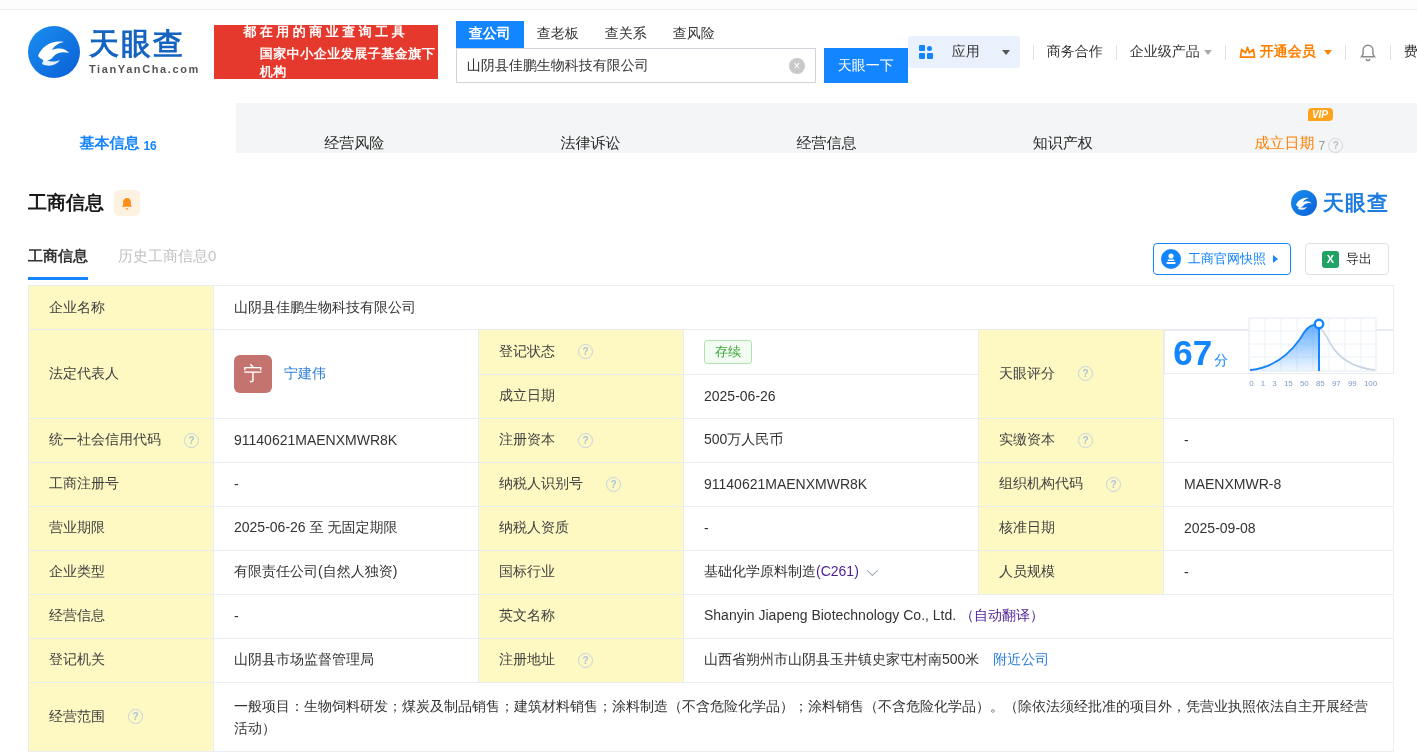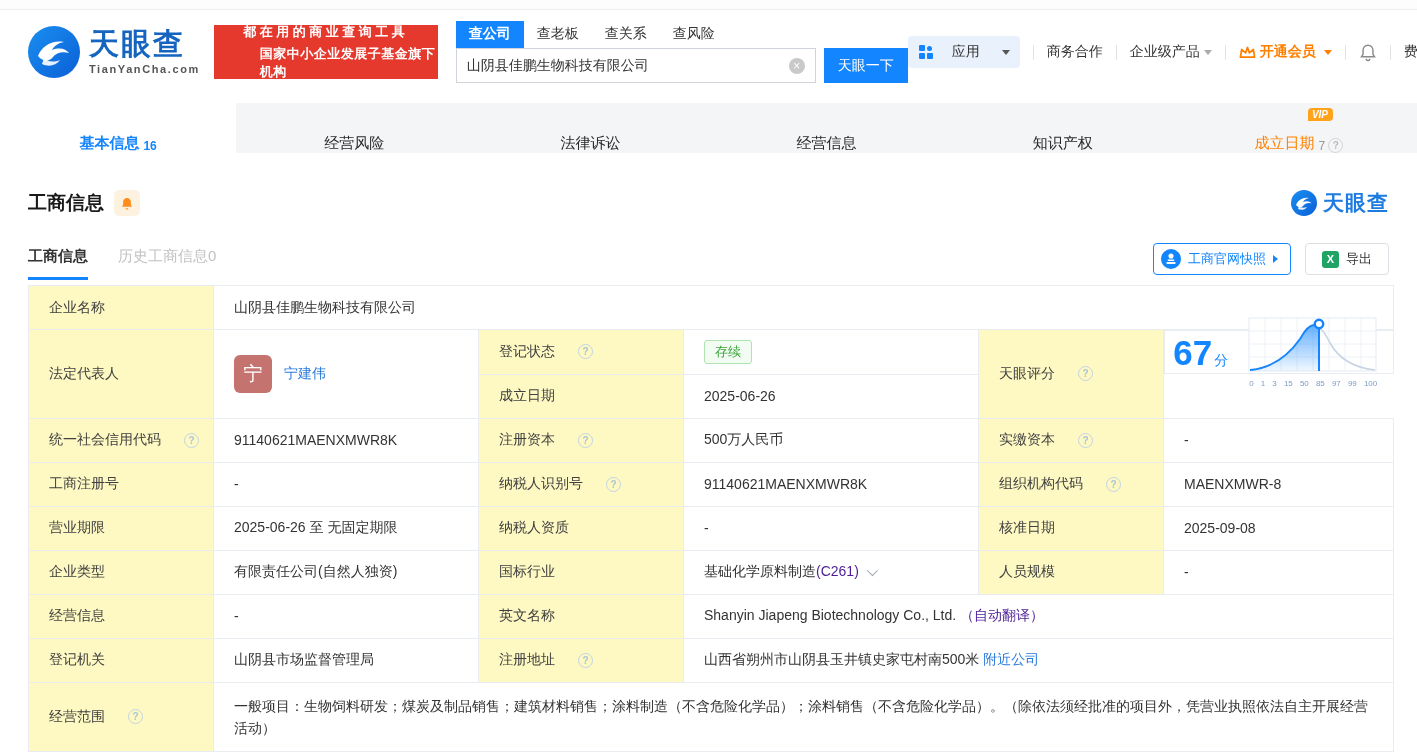--- a/index.html
+++ b/index.html
@@ -82,21 +82,21 @@
   a.blue-link { color:#2b7cdd; text-decoration:none; cursor:pointer; }
   .status-badge { display:inline-block; border:1px solid #b2e2b2; background:#f3fcf3; color:#3aa83a; font-size:13px; padding:3px 10px; border-radius:3px; line-height:1.2; }
   .gray-note { color:#4c1d95; }
   .chev-down { display:inline-block; width:8px; height:8px; border-right:1.5px solid #9aa5b0; border-bottom:1.5px solid #9aa5b0; transform:rotate(45deg) translateY(-2px); margin-left:8px; cursor:pointer; }
   .score-cell { display:flex; align-items:center; gap:20px; padding-left:8px !important;justify-content:center; }
   .score-num { font-size:35px; font-weight:bold; color:#1285ff; line-height:1; }
   .score-unit { font-size:14px; color:#1285ff; margin-left:2px; }
   .score-chart { width:130px; }
   .axis-row { display:flex; justify-content:space-between; font-size:8px; color:#7d9cc4; margin-top:1px; padding:0 1px; }
   .scope-cell { line-height:22px; padding:12px 20px !important; }
-  .addr-cell a { }
+  .addr-cell a { margin-left:10px; }
 </style>
 </head>
 <body>
 
 <div class="top-strip"></div>
 
 <div class="header">
   <div class="logo">
     <span class="logo-mark">
       <svg viewBox="0 0 52 52">

